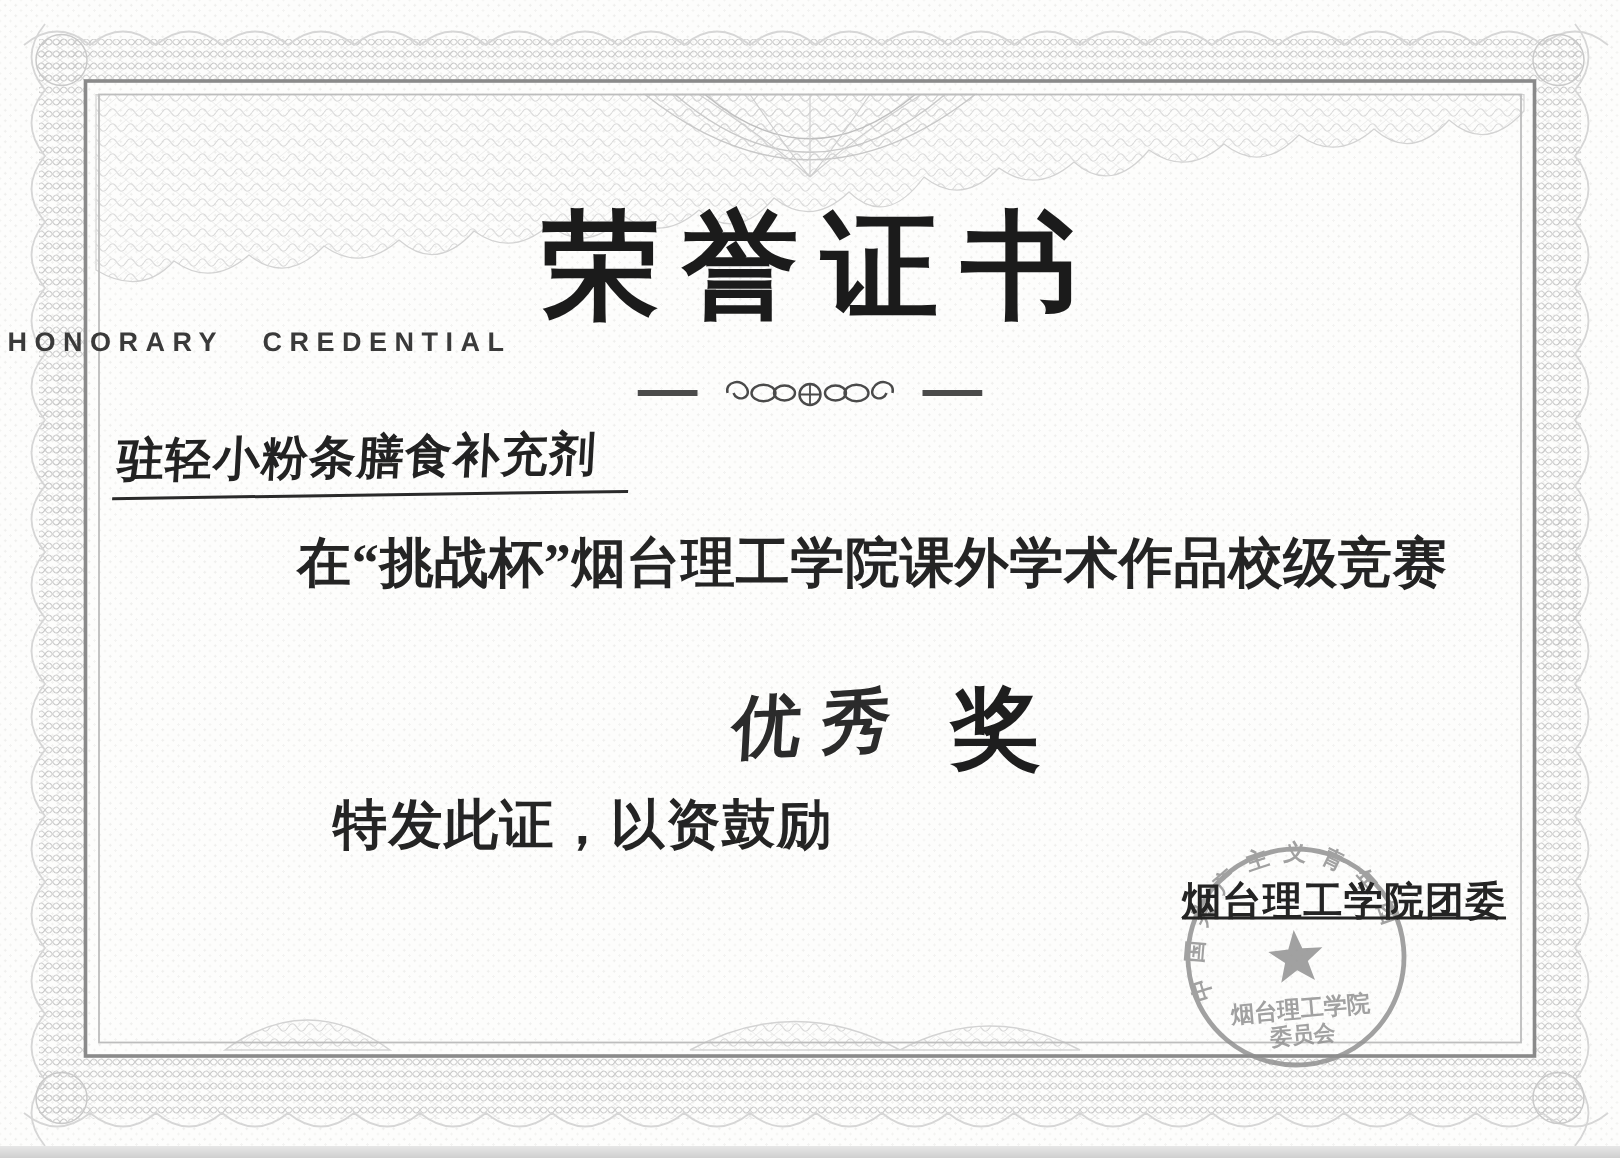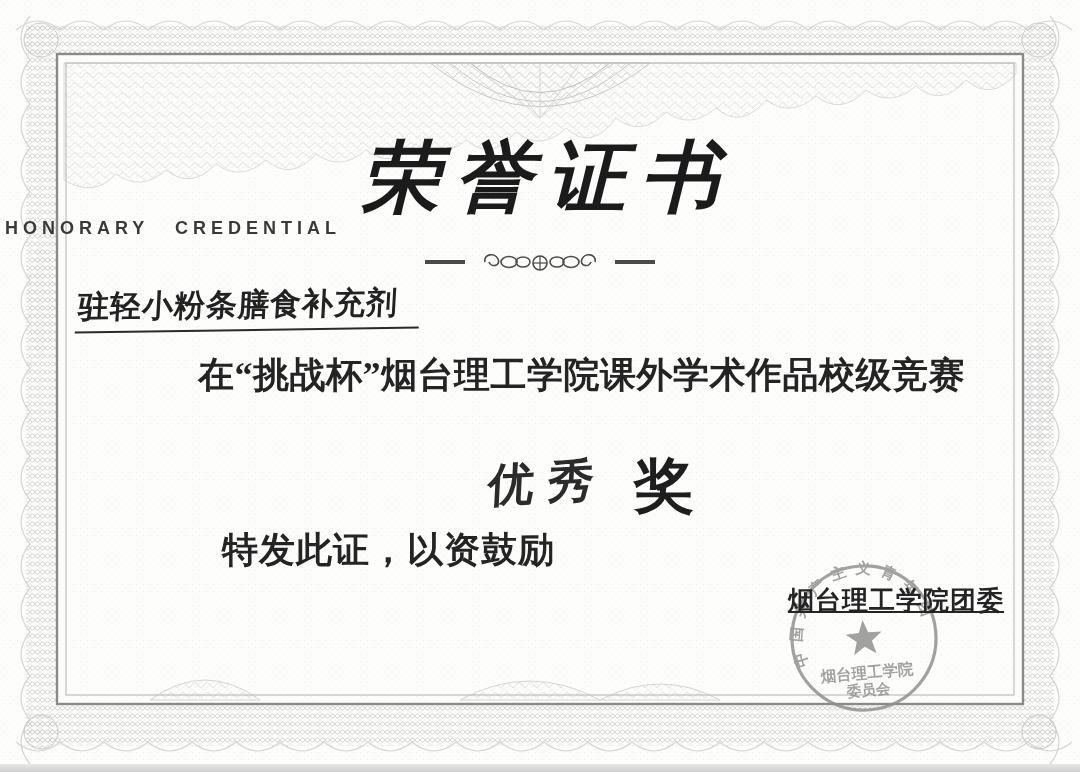--- a/index.html
+++ b/index.html
@@ -19,21 +19,20 @@
   }
   .abs{position:absolute;}
   svg.deco{position:absolute;left:0;top:0;width:1080px;height:772px;pointer-events:none;}
 
   .title{
     left:0;top:126px;width:1080px;text-align:center;
     font-size:78px;font-weight:900;color:#1b1b1b;
     letter-spacing:15px;text-indent:15px;
     font-family:"Liberation Serif", serif;
     z-index:3;
-    font-style:italic;
   }
   .subtitle{
     left:0;top:218px;width:932px;text-align:left;
     font-size:18px;font-weight:700;color:#3a3a3a;
     letter-spacing:5px;word-spacing:16px;text-indent:5px;
     font-family:"Liberation Sans", sans-serif;
     z-index:3;
   }
   .divider{left:425px;top:246px;width:230px;height:30px;z-index:3;}
 

